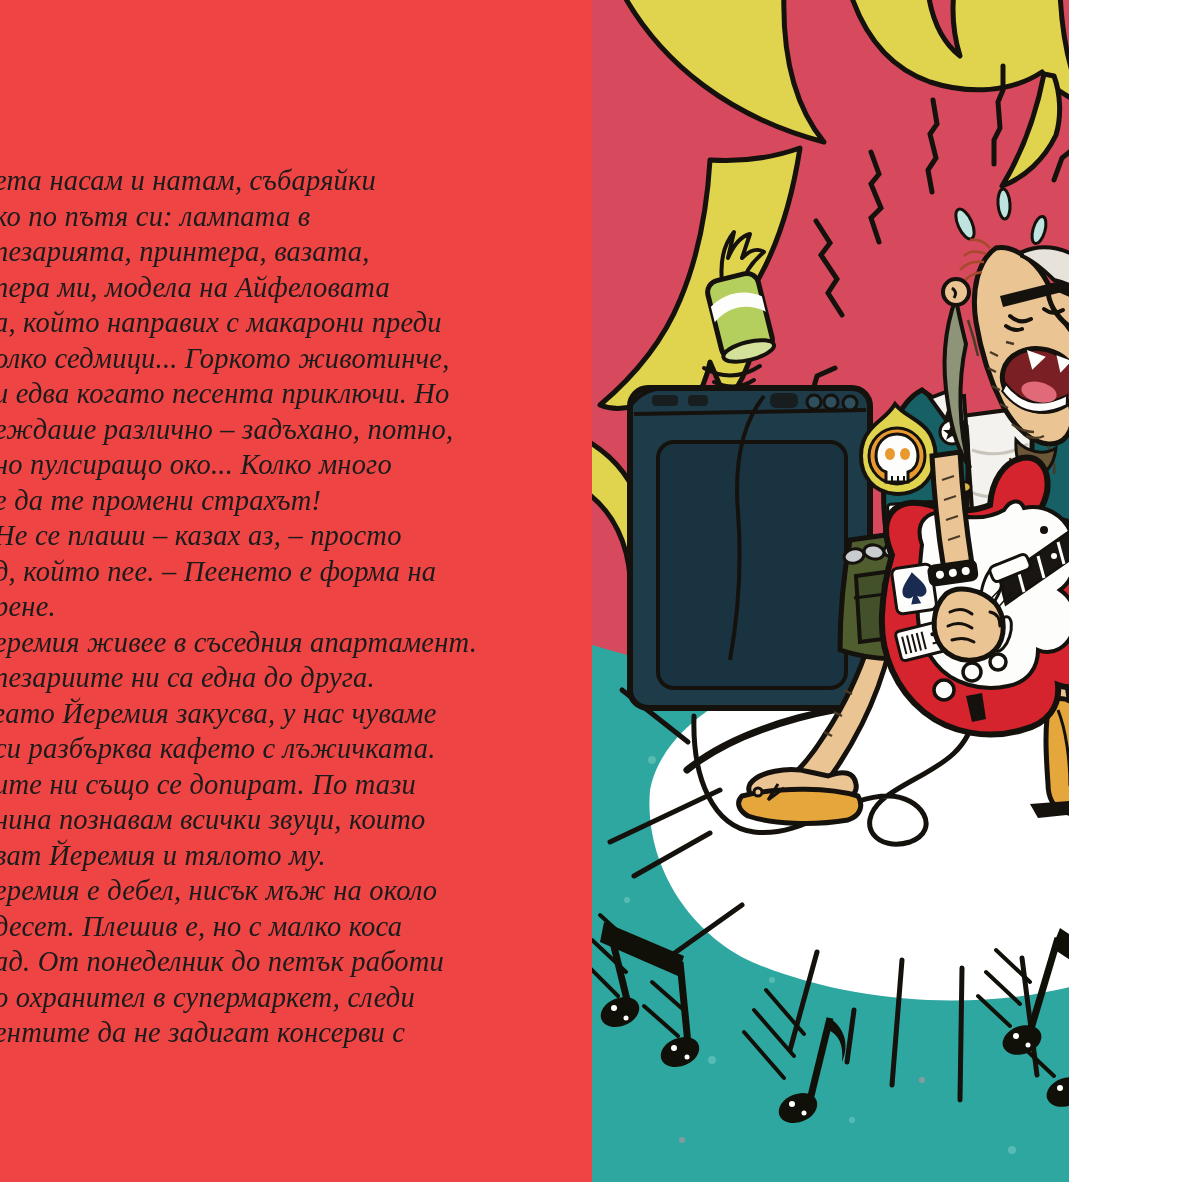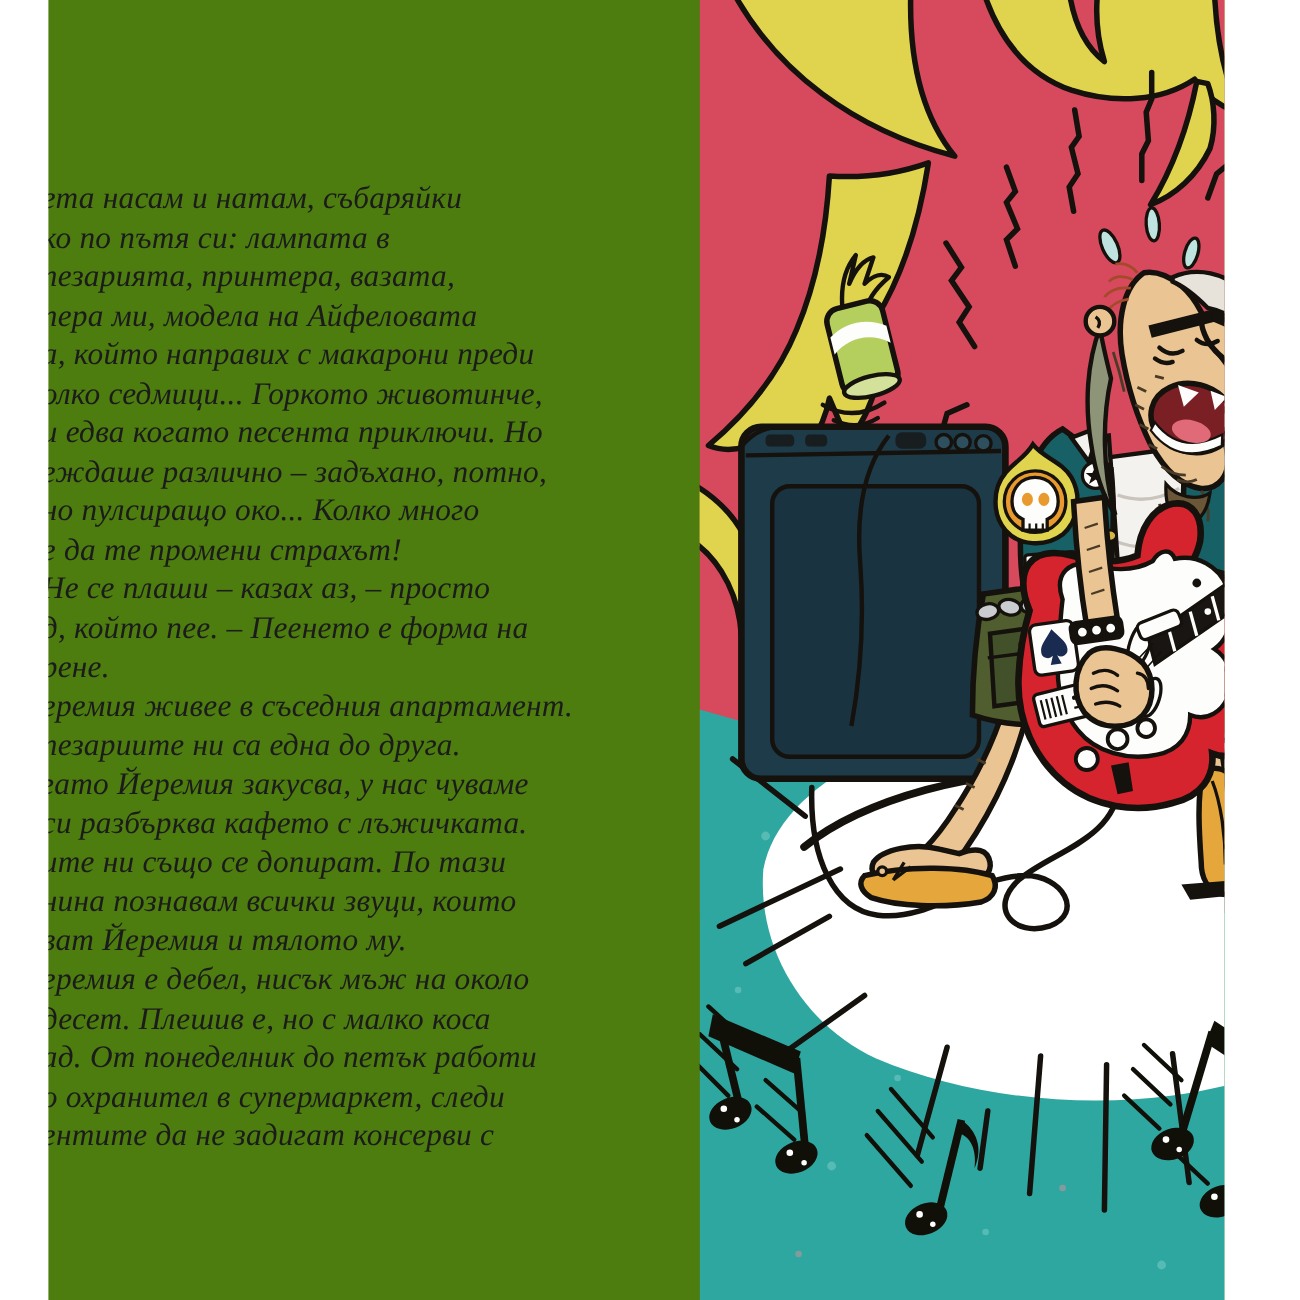--- a/index.html
+++ b/index.html
@@ -1,17 +1,17 @@
 <!DOCTYPE html>
 <html><head>
 <meta charset="utf-8">
 <style>
   html,body{margin:0;padding:0;background:#ffffff;}
-  #canvas{position:relative;width:1069px;height:1182px;background:#4d7c0f;overflow:hidden;
-          font-family:"Liberation Serif", serif;margin-left:44px;}
+  #canvas{position:relative;width:1069px;height:1182px;background:#ef4444;overflow:hidden;
+          font-family:"Liberation Serif", serif;}
   #text-col{position:absolute;left:-6px;top:163px;width:540px;
             font-style:italic;font-size:28.5px;line-height:35.5px;color:#1b1b1b;
             letter-spacing:0.2px;}
   .tline{white-space:nowrap;height:35.5px;overflow:visible;}
   #illo{position:absolute;left:592px;top:0;width:590px;height:1182px;}
   svg{display:block;}
 </style>
 </head>
 <body>
 <div id="canvas">

